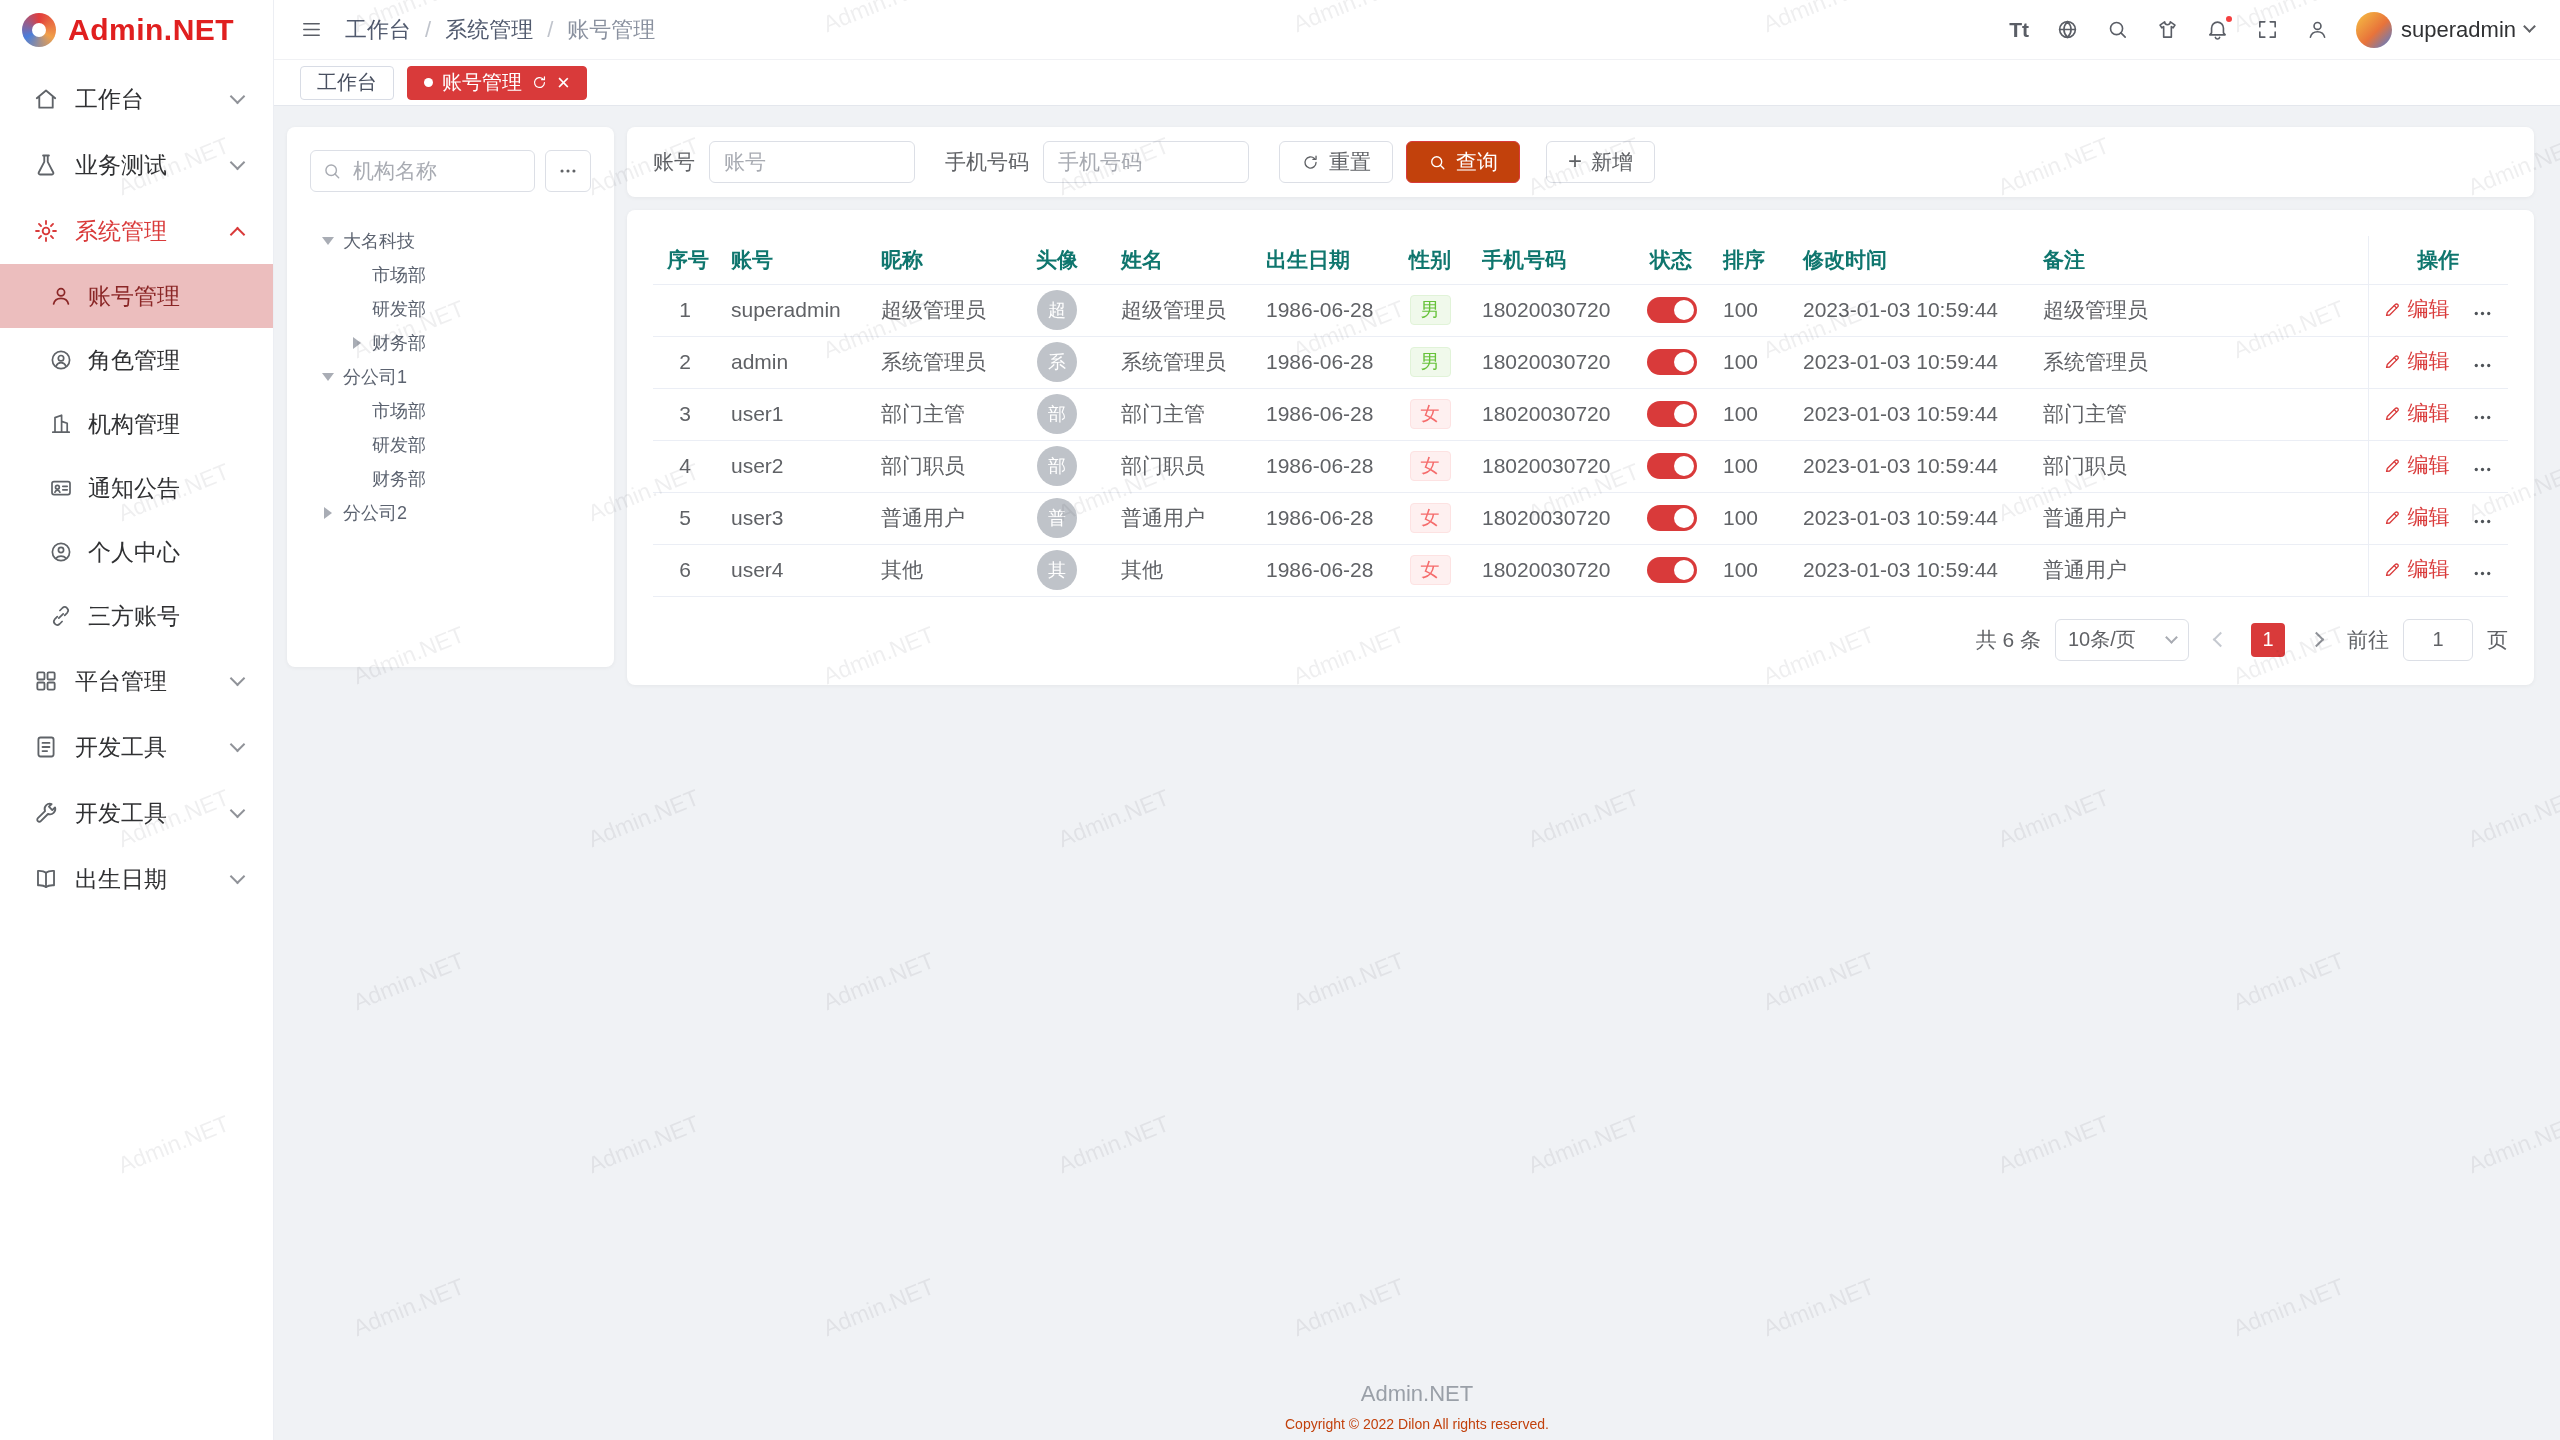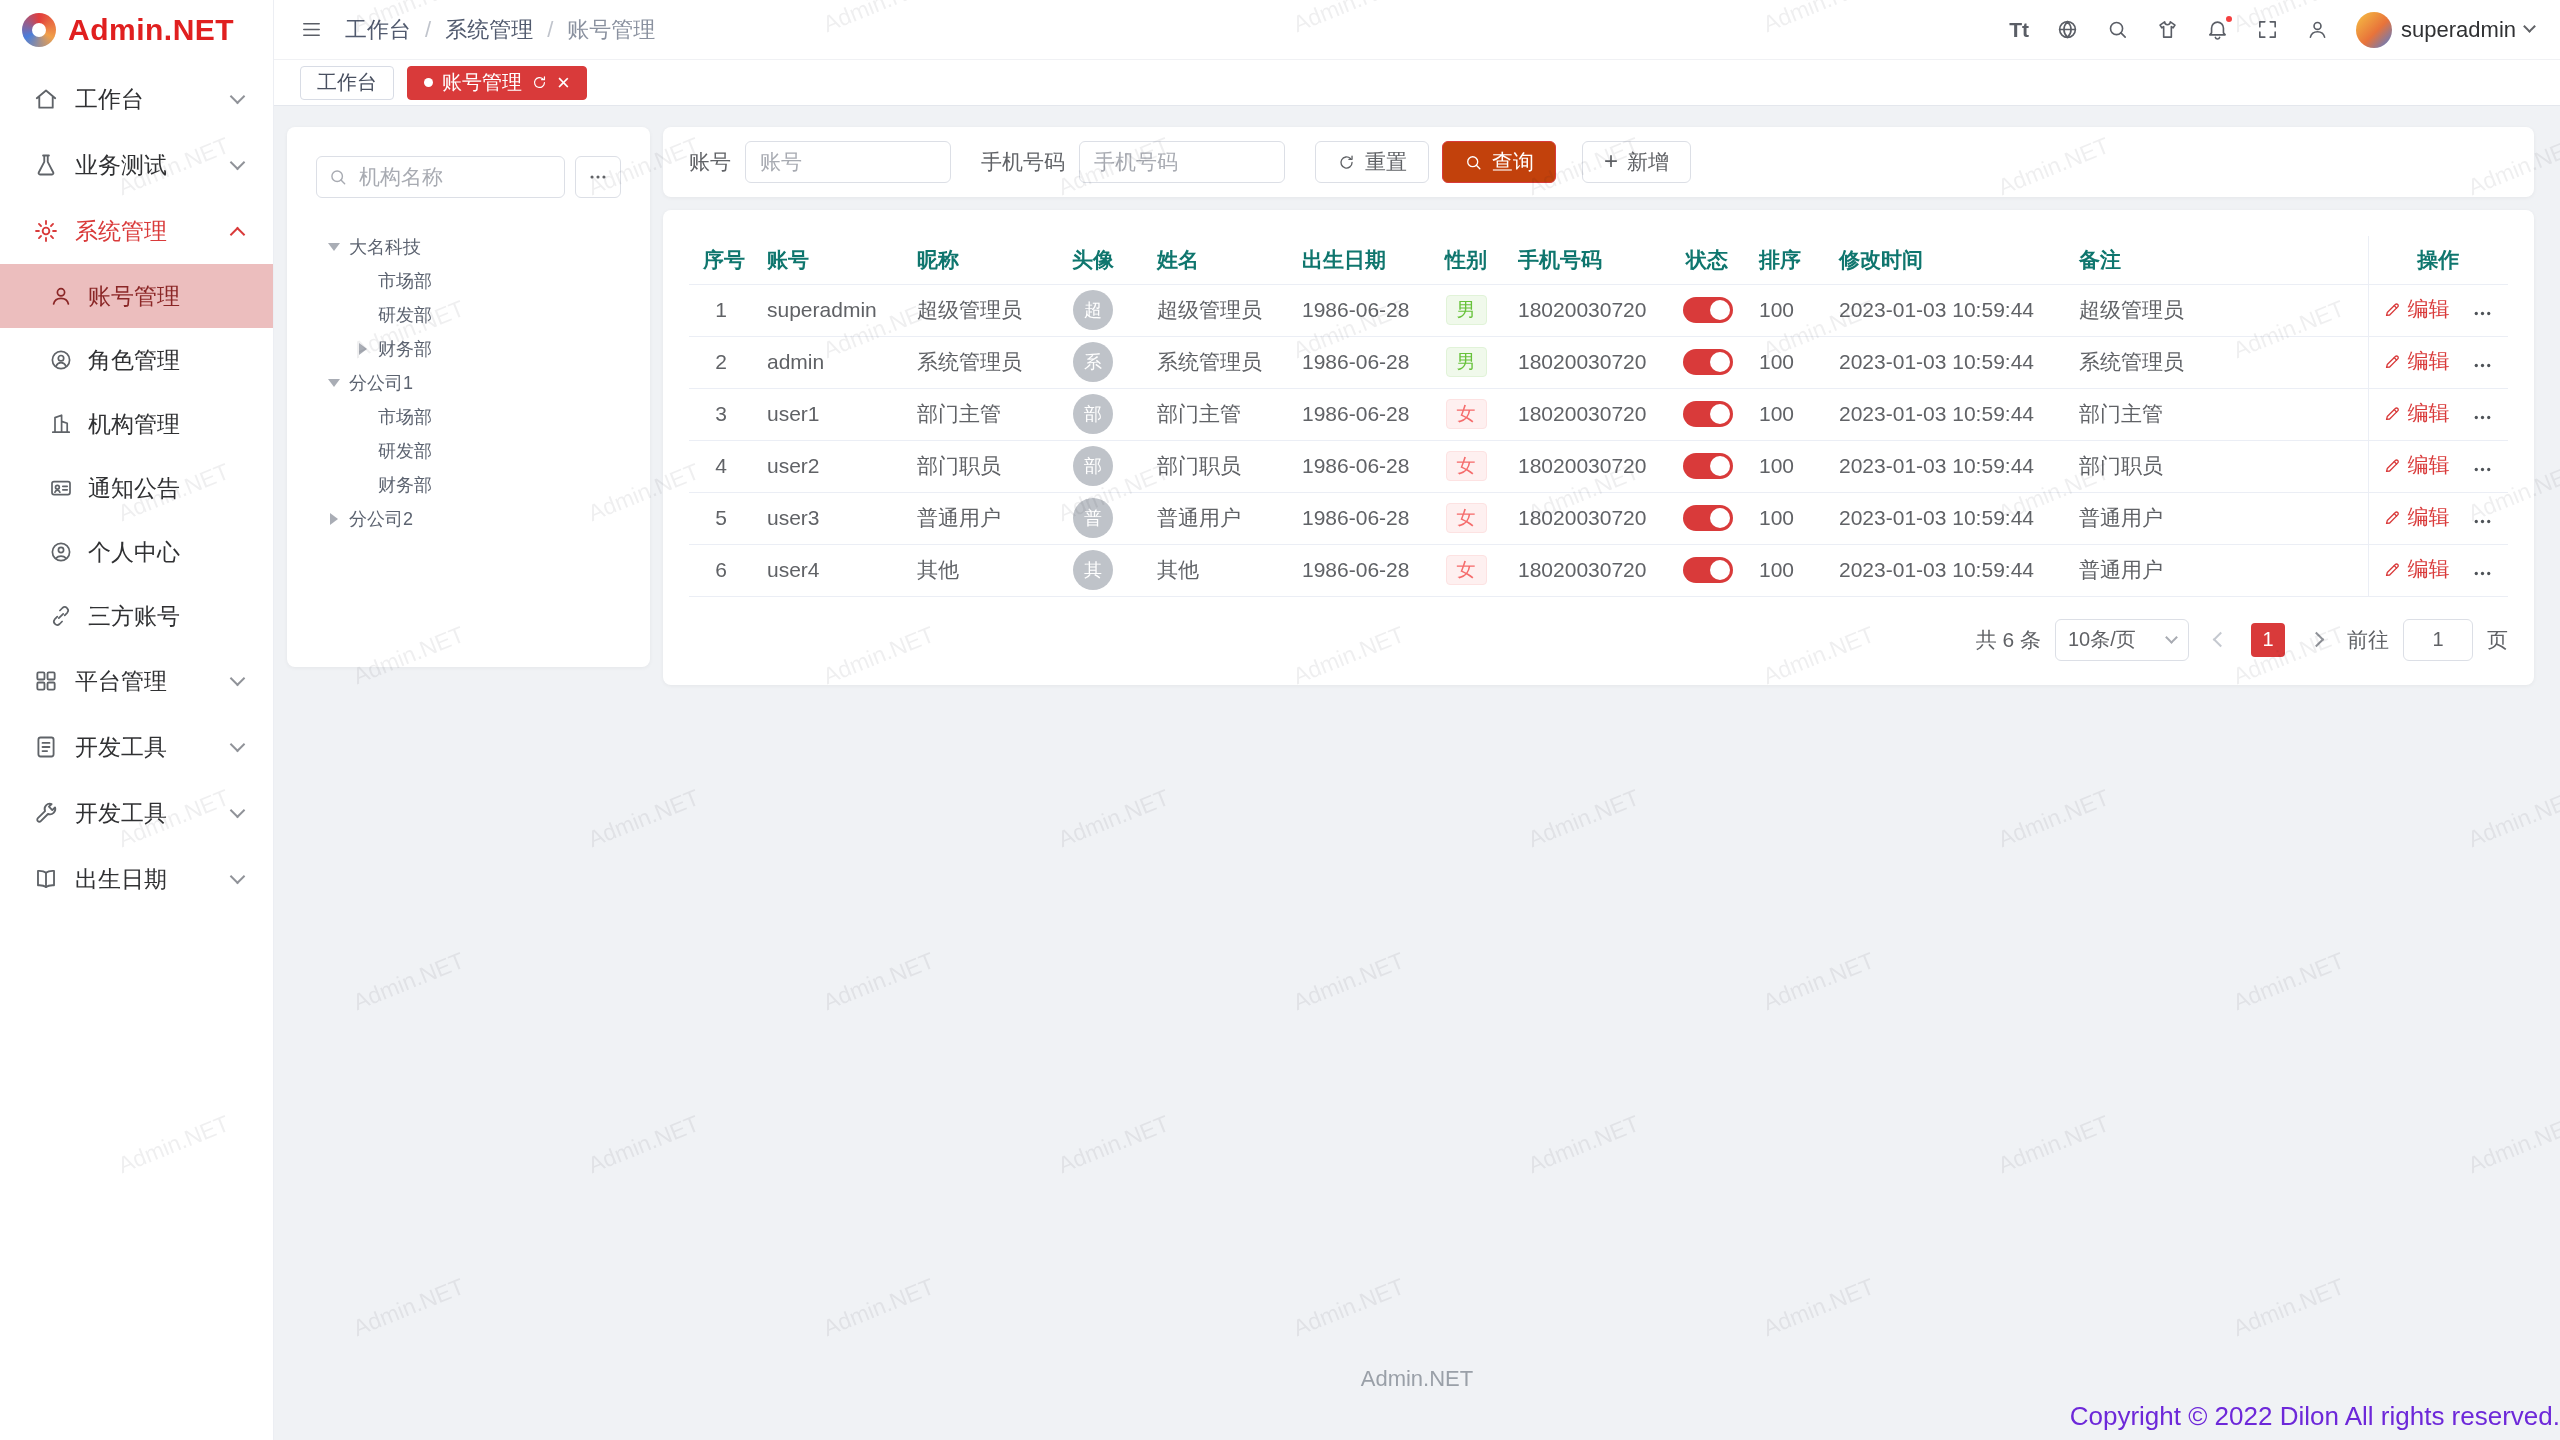--- a/index.html
+++ b/index.html
@@ -56,21 +56,21 @@
   .tab.active { background:#d93a3a; border-color:#d93a3a; color:#fff; }
   .tab-dot { width:9px; height:9px; border-radius:50%; background:#fff; }
   .tab .hix { display:flex; align-items:center; }
   .tab .hix svg { width:17px; height:17px; }
   .tab-x { font-size:22px; line-height:1; }
 
   
   .content { flex:1; padding:21px 26px 0 13px; display:flex; gap:13px; align-items:flex-start; }
   .card { background:#fff; border-radius:8px; box-shadow:0 1px 4px rgba(0,0,0,.05); }
 
-  .org-card { width:363px; height:540px; padding:29px; flex:none; }
+  .org-card { width:327px; height:540px; padding:23px; flex:none; }
   .org-search-row { display:flex; gap:10px; }
   .input-wrap { position:relative; flex:1; }
   .in-icon { position:absolute; left:12px; top:50%; transform:translateY(-50%); color:#a8abb2; display:flex; }
   .in-icon svg { width:20px; height:20px; }
   .el-input { width:100%; height:42px; border:1px solid #dcdfe6; border-radius:6px; font-size:21px; color:#303133; padding:0 12px 0 42px; outline:none; background:#fff; }
   input::placeholder { color:#a8abb2; }
   .more-btn { width:46px; height:42px; border:1px solid #dcdfe6; border-radius:6px; background:#fff; display:flex; align-items:center; justify-content:center; color:#606266; cursor:pointer; flex:none; }
   .more-btn svg { width:22px; height:22px; }
   .tree { margin-top:32px; font-size:18px; color:#5c6370; }
   .tree-row { height:34px; display:flex; align-items:center; gap:7px; cursor:pointer; padding-left:10px; }
@@ -113,21 +113,21 @@
   .psel { width:134px; height:42px; border:1px solid #dcdfe6; border-radius:6px; display:flex; align-items:center; justify-content:space-between; padding:0 12px; font-size:20px; cursor:pointer; }
   .psel .chev { width:9px; height:9px; border-color:#a8abb2; margin-top:-4px; }
   .pbtn { width:34px; height:34px; display:flex; align-items:center; justify-content:center; cursor:pointer; }
   .pbtn .chev { border-color:#909399; margin:0; }
   .pbtn.disabled .chev { border-color:#c5c9d0; }
   .pnum { min-width:34px; height:34px; background:#d93a3a; color:#fff; border-radius:4px; display:flex; align-items:center; justify-content:center; font-size:20px; cursor:pointer; }
   .goto-input { width:70px; height:42px; border:1px solid #dcdfe6; border-radius:6px; text-align:center; font-size:20px; color:#606266; outline:none; }
 
   .page-footer { position:absolute; left:0; right:0; bottom:8px; text-align:center; color:#9aa0a8; pointer-events:none; }
   .page-footer .ft-title { font-size:22px; margin-bottom:9px; }
-  .page-footer .ft-copy { font-size:26px; color:#6d28d9;text-align:right; }
+  .page-footer .ft-copy { font-size:14px; color:#c2410c; }
 
   .wm-layer { position:fixed; inset:0; pointer-events:none; z-index:60; overflow:hidden; }
   .wm { position:absolute; font-size:23px; color:rgba(30,34,42,.07); transform:rotate(-22deg); white-space:nowrap; }
 </style>
 </head>
 <body>
 
 <div class="app">
 
   <aside class="sidebar">

